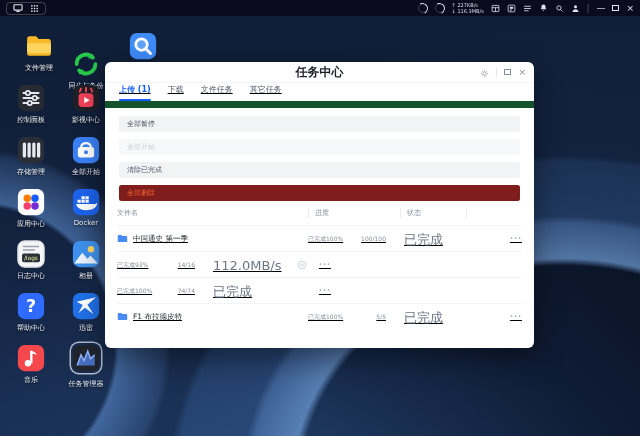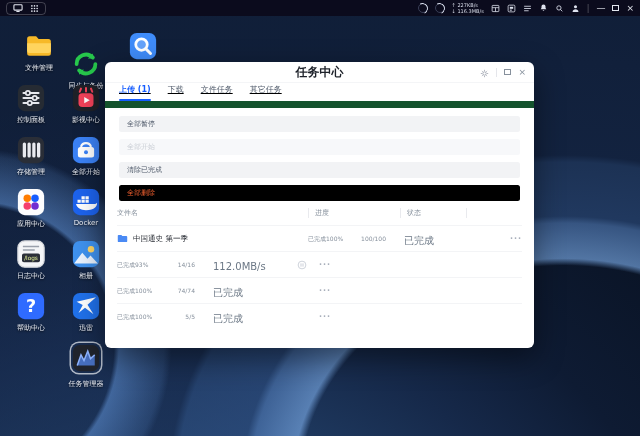--- a/index.html
+++ b/index.html
@@ -49,36 +49,36 @@
 
   .dlg-tabs { display:flex; align-items:flex-end; gap:17px; padding:0 14px; height:25px;
     border-bottom:7px solid #14532d;text-decoration:underline; }
   .tab { position:relative; font-size:8px; color:#4e5969; padding-bottom:6px; cursor:default; white-space:nowrap; }
   .tab.active { color:#165dff; font-weight:bold; }
   .tab.active::after { content:""; position:absolute; left:0; right:0; bottom:0; height:2px; background:#165dff; border-radius:1px; }
 
   .dlg-toolbar { display:flex; gap:7px; padding:8px 14px 7px;flex-direction:column; }
   .btn { font-size:7px; padding:3px 8px; border-radius:2.5px; background:#f2f3f5; color:#4e5969; white-space:nowrap; cursor:default; }
   .btn.disabled { background:#f7f8fa; color:#c9cdd4; }
-  .btn.danger { background:#000000; color:#f3602f; }
+  .btn.danger { background:#7f1d1d; color:#f3602f; }
 
   .dlg-table { padding:0 12px; }
   .thead { display:flex; align-items:flex-start; height:17px; font-size:7px; color:#86909c; }
-  .trow { display:flex; align-items:center; height:26px; border-top:1px solid #f3f4f6; }
+  .trow { display:flex; align-items:center; height:26px; border-top:1px solid #f3f4f6;text-decoration:underline; }
   .col-name { flex:1; display:flex; align-items:center; gap:5px; min-width:0; }
   .col-prog { width:92px; }
   .col-status { width:66px; padding-left:4px; }
   .col-act { width:56px; display:flex; align-items:center; justify-content:flex-end; gap:12px; }
   .thead .col-prog, .thead .col-status { border-left:1px solid #e9eaee; padding-left:6px; }
   .thead .col-act { border-left:1px solid #e9eaee; height:10px; }
   .fname { font-size:7.5px; color:#1d2129; white-space:nowrap; overflow:hidden; }
   .bar { width:78px; height:3px; border-radius:2px; background:#e5e6eb; overflow:hidden; margin-top:1px; }
   .bar i { display:block; height:100%; border-radius:2px; }
   .ptxt { width:78px; display:flex; justify-content:space-between; font-size:6px; color:#86909c; margin-top:2px; }
-  .sttxt { font-size:10px; color:#6b7785; white-space:nowrap;text-align:right; }
+  .sttxt { font-size:13px; color:#6b7785; white-space:nowrap;text-align:right; }
   .more { font-size:8px; color:#a9afbb; letter-spacing:1px; font-weight:bold; line-height:1; cursor:default; }
 </style>
 </head>
 <body>
 
 <div class="screen">
 
   <div class="taskbar">
     <div class="tb-left">
       <span class="tb-ic">
@@ -298,20 +298,29 @@
     </div>
 
     <div class="dicon" style="left:58px;top:275px">
       <svg class="tile" viewBox="0 0 24 24">
           <rect x="1.5" y="1.5" width="21" height="21" rx="5.5" fill="#2071ea"></rect>
           <path d="M4.5 8.5 L20 5 L13.2 11 L18 18.5 L11.2 13.4 L6 17.5 L9.4 11.2 Z" fill="#fff"></path>
         </svg>
       <div class="lbl">迅雷</div>
     </div>
 
+    <div class="dicon" style="left:3px;top:327px">
+      <svg class="tile" viewBox="0 0 24 24">
+          <rect x="1.5" y="1.5" width="21" height="21" rx="5.5" fill="#f5484d"></rect>
+          <circle cx="9.6" cy="16.2" r="2.6" fill="#fff"></circle>
+          <rect x="11.3" y="6.2" width="1.9" height="10" fill="#fff"></rect>
+          <path d="M11.3 6.2c2.6.3 4.6 1.4 5.4 3.4-1.6-.9-3.4-1.2-5.4-1z" fill="#fff"></path>
+        </svg>
+      <div class="lbl">音乐</div>
+    </div>
 
     <div class="dicon selected" style="left:58px;top:327px">
       <span class="tilewrap">
       <svg class="tile" viewBox="0 0 24 24">
             <rect x="1.5" y="1.5" width="21" height="21" rx="5.5" fill="#20242d"></rect>
             <path d="M5 18 L8 9.5 L10.4 14 L13.4 6.5 L15.6 12.5 L19 9.5 L19 18 Z" fill="#4f7cd9" opacity=".85"></path>
             <path d="M5 18 L8 9.5 L10.4 14 L13.4 6.5 L15.6 12.5 L19 9.5" fill="none" stroke="#8fb4ff" stroke-width="1.2"></path>
           </svg>
       </span>
       <div class="lbl">任务管理器</div>
@@ -414,20 +423,26 @@
               <span>74/74</span>
             </span>
         </span>
         <span class="col-status"><span class="sttxt">已完成</span></span>
         <span class="col-act">
             <span class="more">···</span>
           </span>
       </div>
 
       <div class="trow">
+        <span class="col-name">
+          <svg width="11" height="9" viewBox="0 0 24 20">
+              <path d="M1.5 4a2 2 0 0 1 2-2h6l2 2.4h9a2 2 0 0 1 2 2V16a2 2 0 0 1-2 2h-17a2 2 0 0 1-2-2z" fill="#4a8af4"></path>
+            </svg>
+          <span class="fname">F1 布拉德皮特</span>
+        </span>
         <span class="col-prog">
           <span class="bar"><i style="width: 100%; background: rgb(34, 195, 91);"></i></span>
           <span class="ptxt">
               <span>已完成100%</span>
               <span>5/5</span>
             </span>
         </span>
         <span class="col-status"><span class="sttxt">已完成</span></span>
         <span class="col-act">
             <span class="more">···</span>

